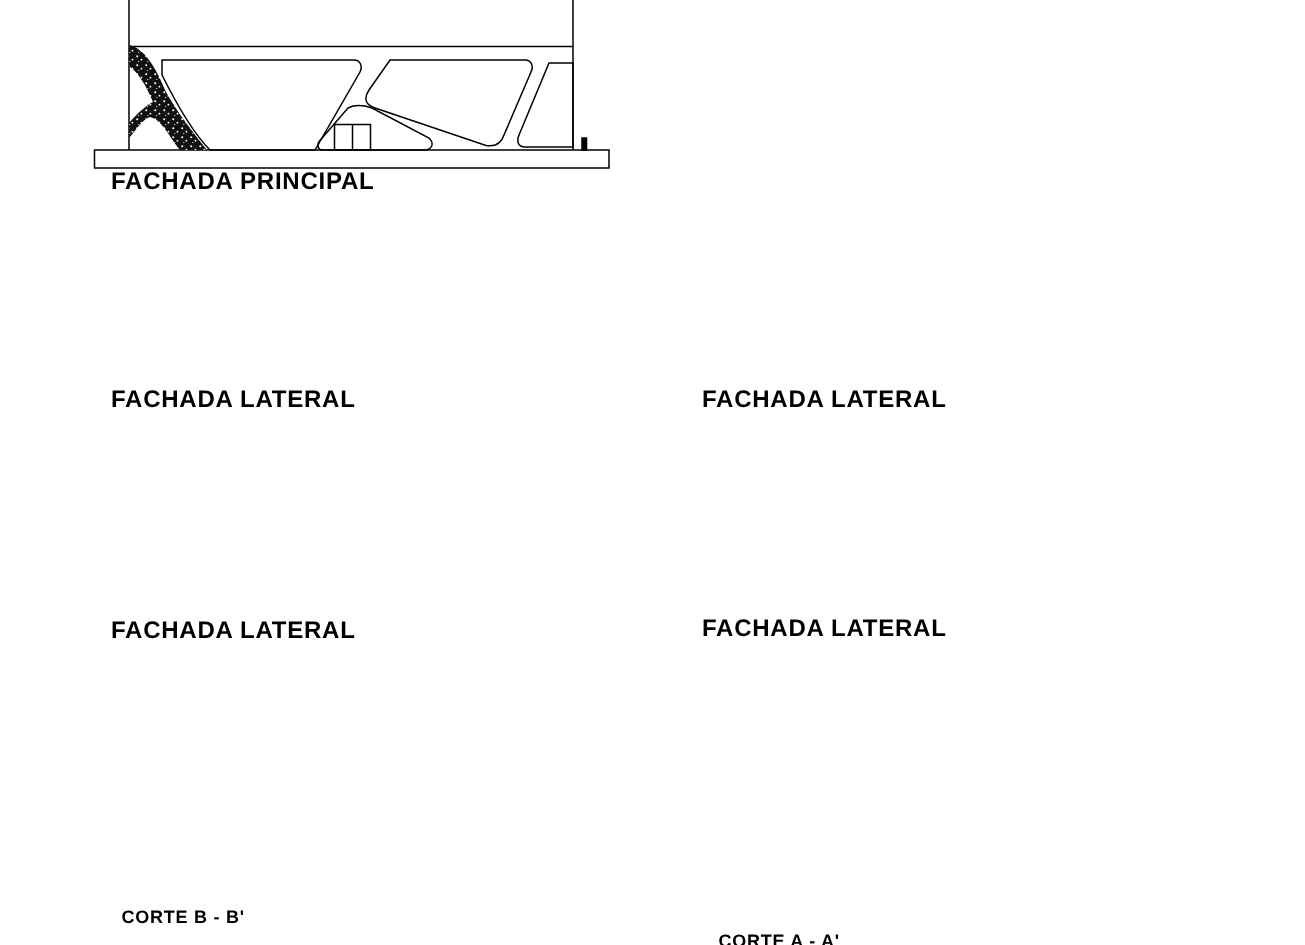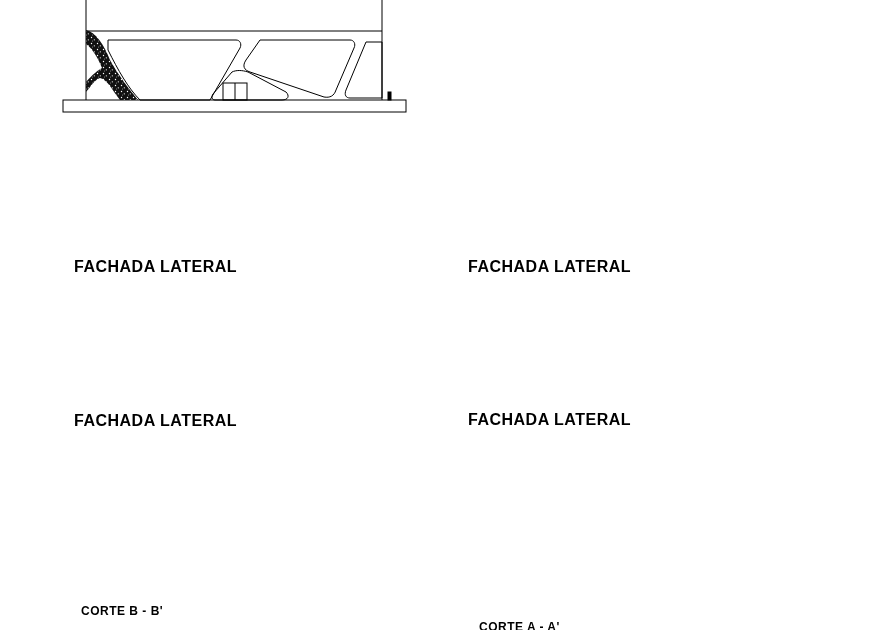--- a/index.html
+++ b/index.html
@@ -284,20 +284,21 @@
     <line x1="792" y1="506" x2="792" y2="593" stroke="#c0304a" stroke-dasharray="3 2">
     <g fill="#f5ea6a" stroke="none">
       <ellipse cx="793" cy="507" rx="5" ry="2"><ellipse cx="793" cy="520" rx="5" ry="2">
       <ellipse cx="793" cy="541" rx="5" ry="2"><ellipse cx="793" cy="562" rx="5" ry="2">
       <ellipse cx="793" cy="582" rx="5" ry="2">
     </ellipse></ellipse></ellipse></ellipse></ellipse></g>
   </line></path></rect></rect></rect></rect></rect></rect></rect></rect></rect></rect></rect></rect></rect></line></line></line></line></line></line></line></line></line></line></rect></rect></rect></rect></rect></rect></rect></line></ellipse></line></line></line></circle></circle></g>
 
 
 
+<div class="title t-elev" style="left:74px; top:113px;">FACHADA PRINCIPAL</div>
 <div class="title t-elev" style="left:74px; top:258px;">FACHADA LATERAL</div>
 <div class="title t-elev" style="left:468px; top:258px;">FACHADA LATERAL</div>
 <div class="title t-elev" style="left:74px; top:412px;">FACHADA LATERAL</div>
 <div class="title t-elev" style="left:468px; top:411px;">FACHADA LATERAL</div>
 <div class="title t-sec" style="left:81px; top:604px;">CORTE B - B'</div>
 <div class="title t-sec" style="left:479px; top:604px;margin-top:16px;">CORTE A - A'</div>
 
 </div>
 
 </body></html>

